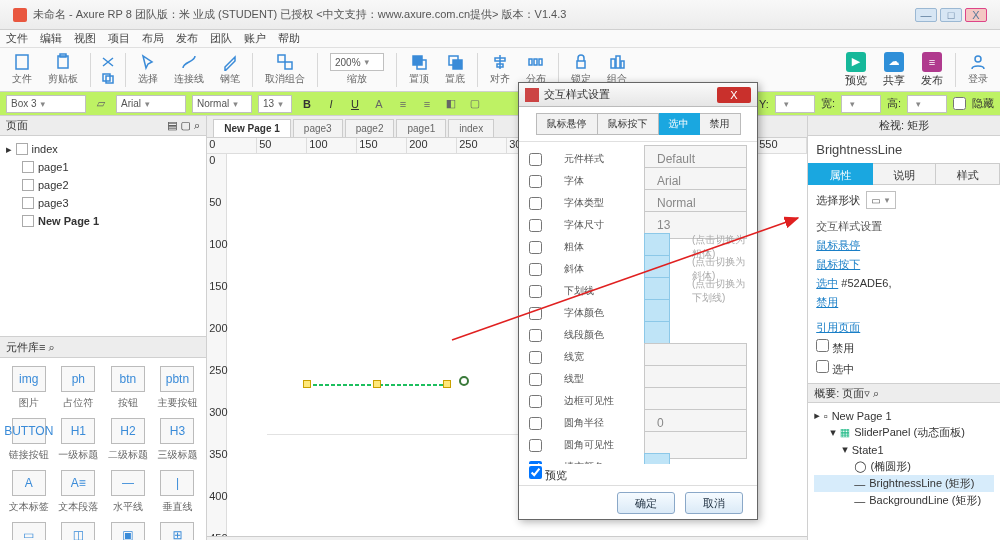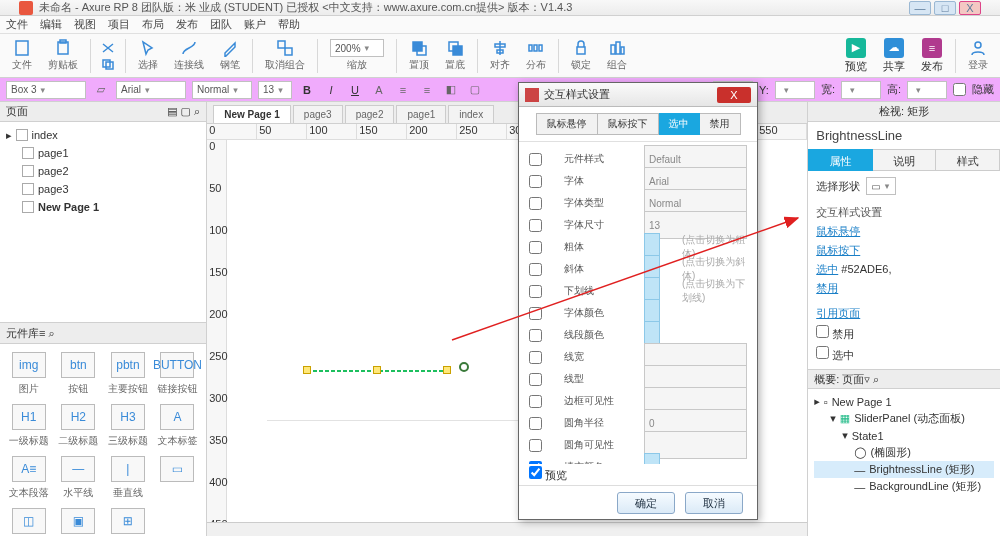--- a/index.html
+++ b/index.html
@@ -1,30 +1,30 @@
 <!DOCTYPE html>
 <html><head>
 <meta charset="utf-8">
 <style>
 *{box-sizing:border-box;margin:0;padding:0;font-family:Arial,"Microsoft YaHei",sans-serif;font-size:11px;color:#333}
 body{width:1000px;height:540px;background:#fff;overflow:hidden;position:relative}
-.titlebar{height:16px;background:linear-gradient(#f8f8f8,#ececec);border-bottom:1px solid #d0d0d0;display:flex;align-items:center;padding:0 19px}
+.titlebar{height:30px;background:linear-gradient(#f8f8f8,#ececec);border-bottom:1px solid #d0d0d0;display:flex;align-items:center;padding:0 13px}
 .titlebar .ico{width:14px;height:14px;background:#e9573f;border-radius:2px;margin-right:6px}
 .titlebar .txt{flex:1;color:#555}
 .titlebar .winbtn{width:22px;height:14px;border:1px solid #9bb8d3;background:#d7e6f4;margin-left:3px;border-radius:2px;text-align:center;line-height:12px;color:#5a7a9a}
 .menubar{height:18px;display:flex;align-items:center;padding:0 6px;gap:12px;border-bottom:1px solid #e0e0e0;background:#fafafa}
 .menubar span{color:#444}
 .ribbon{height:44px;background:#fafafa;border-bottom:1px solid #d0d0d0;display:flex;align-items:center;padding:0 6px;gap:4px}
 .rbtn{display:flex;flex-direction:column;align-items:center;padding:2px 6px;gap:1px}
 .rbtn .ic{width:18px;height:18px;display:flex;align-items:center;justify-content:center}
 .rbtn .lb{font-size:10px;color:#666}
 .rsep{width:1px;height:34px;background:#d8d8d8;margin:0 2px}
 .smallstack{display:flex;flex-direction:column;gap:2px}
 .smallbtn{display:flex;align-items:center;gap:3px;padding:1px 4px}
-.fmtbar{height:24px;background:#f0abfc;border-bottom:1px solid #d0d0d0;display:flex;align-items:center;padding:0 6px;gap:6px}
+.fmtbar{height:24px;background:#bef264;border-bottom:1px solid #d0d0d0;display:flex;align-items:center;padding:0 6px;gap:6px}
 .combo{height:18px;border:1px solid #c0c0c0;background:#fff;display:flex;align-items:center;padding:0 4px;font-size:10px;color:#555}
 .combo::after{content:"▾";margin-left:4px;color:#888;font-size:9px}
 .iconbtn{width:18px;height:18px;border:1px solid transparent;display:flex;align-items:center;justify-content:center;color:#666}
 .main{display:flex;height:434px}
 .left{width:215px;border-right:1px solid #d0d0d0;display:flex;flex-direction:column}
 .panelhdr{height:20px;background:#ededed;border-bottom:1px solid #d0d0d0;display:flex;align-items:center;padding:0 6px;color:#555}
 .panelhdr .sp{flex:1}
 .tree{flex:0 0 200px;overflow:auto;padding:4px 0}
 .trow{display:flex;align-items:center;height:18px;padding-left:6px;gap:4px}
 .trow .pg{width:12px;height:12px;border:1px solid #aaa;background:#fff}
@@ -65,21 +65,21 @@
 .dlgti .sp{flex:1}
 .dlgti .x{width:34px;height:16px;background:#c9302c;color:#fff;text-align:center;border-radius:2px;line-height:16px}
 .dlgtabs{display:flex;justify-content:center;gap:0;padding:6px 0;border-bottom:1px solid #e0e0e0}
 .dtab{padding:3px 10px;border:1px solid #bbb;border-left:none;background:#f2f2f2;font-size:10px}
 .dtab:first-child{border-left:1px solid #bbb}
 .dtab.act{background:#1aa7e0;color:#fff;border-color:#1aa7e0}
 .dlgbody{flex:1;overflow:auto;padding:6px 10px}
 .drow{display:flex;align-items:center;height:22px;gap:22px}
 .drow input[type=checkbox]{margin:0}
 .drow .lbl{flex:0 0 58px;color:#555;font-size:10px}
-.drow .ctl{flex:1;height:28px;border:1px solid #c8c8c8;background:#f5f5f5;font-size:10px;padding:0 4px;color:#888;display:flex;align-items:center}
+.drow .ctl{flex:1;height:28px;border:1px solid #c8c8c8;background:#f5f5f5;font-size:12px;padding:0 12px;color:#888;display:flex;align-items:center}
 .drow .ctl.sw{flex:0 0 16px;background:#bfe4f7;border-color:#8cc8e8}
 .drow .hint{color:#aaa;font-size:10px}
 .dlgfoot{height:34px;border-top:1px solid #ddd;display:flex;align-items:center;justify-content:flex-end;gap:10px;padding:0 14px}
 .dbtn{width:58px;height:22px;border:1px solid #8aa8c8;background:linear-gradient(#f6fbff,#dbeaf7);border-radius:3px;text-align:center;line-height:20px;color:#234}
 
 .arrow{position:absolute;pointer-events:none}
 svg.icn path,svg.icn rect,svg.icn circle,svg.icn line{stroke:#3a8bd8;fill:none;stroke-width:1.5}
 .accentbtn{display:flex;flex-direction:column;align-items:center;gap:1px;padding:2px 6px}
 .accentbtn .sq{width:20px;height:20px;border-radius:3px}
 </style>
@@ -319,20 +319,24 @@
           <span>New Page 1</span>
         </div>
     </div>
     <div class="libhdr"><span>元件库</span><span class="sp"></span><span>≡</span>&nbsp;<span>⌕</span></div>
     <div class="libgrid" id="libgrid">
         <div class="libcell">
           <div class="shp">img</div>
           <div class="lb">图片</div>
         </div>
         <div class="libcell">
+          <div class="shp">ph</div>
+          <div class="lb">占位符</div>
+        </div>
+        <div class="libcell">
           <div class="shp">btn</div>
           <div class="lb">按钮</div>
         </div>
         <div class="libcell">
           <div class="shp">pbtn</div>
           <div class="lb">主要按钮</div>
         </div>
         <div class="libcell">
           <div class="shp">BUTTON</div>
           <div class="lb">链接按钮</div>

